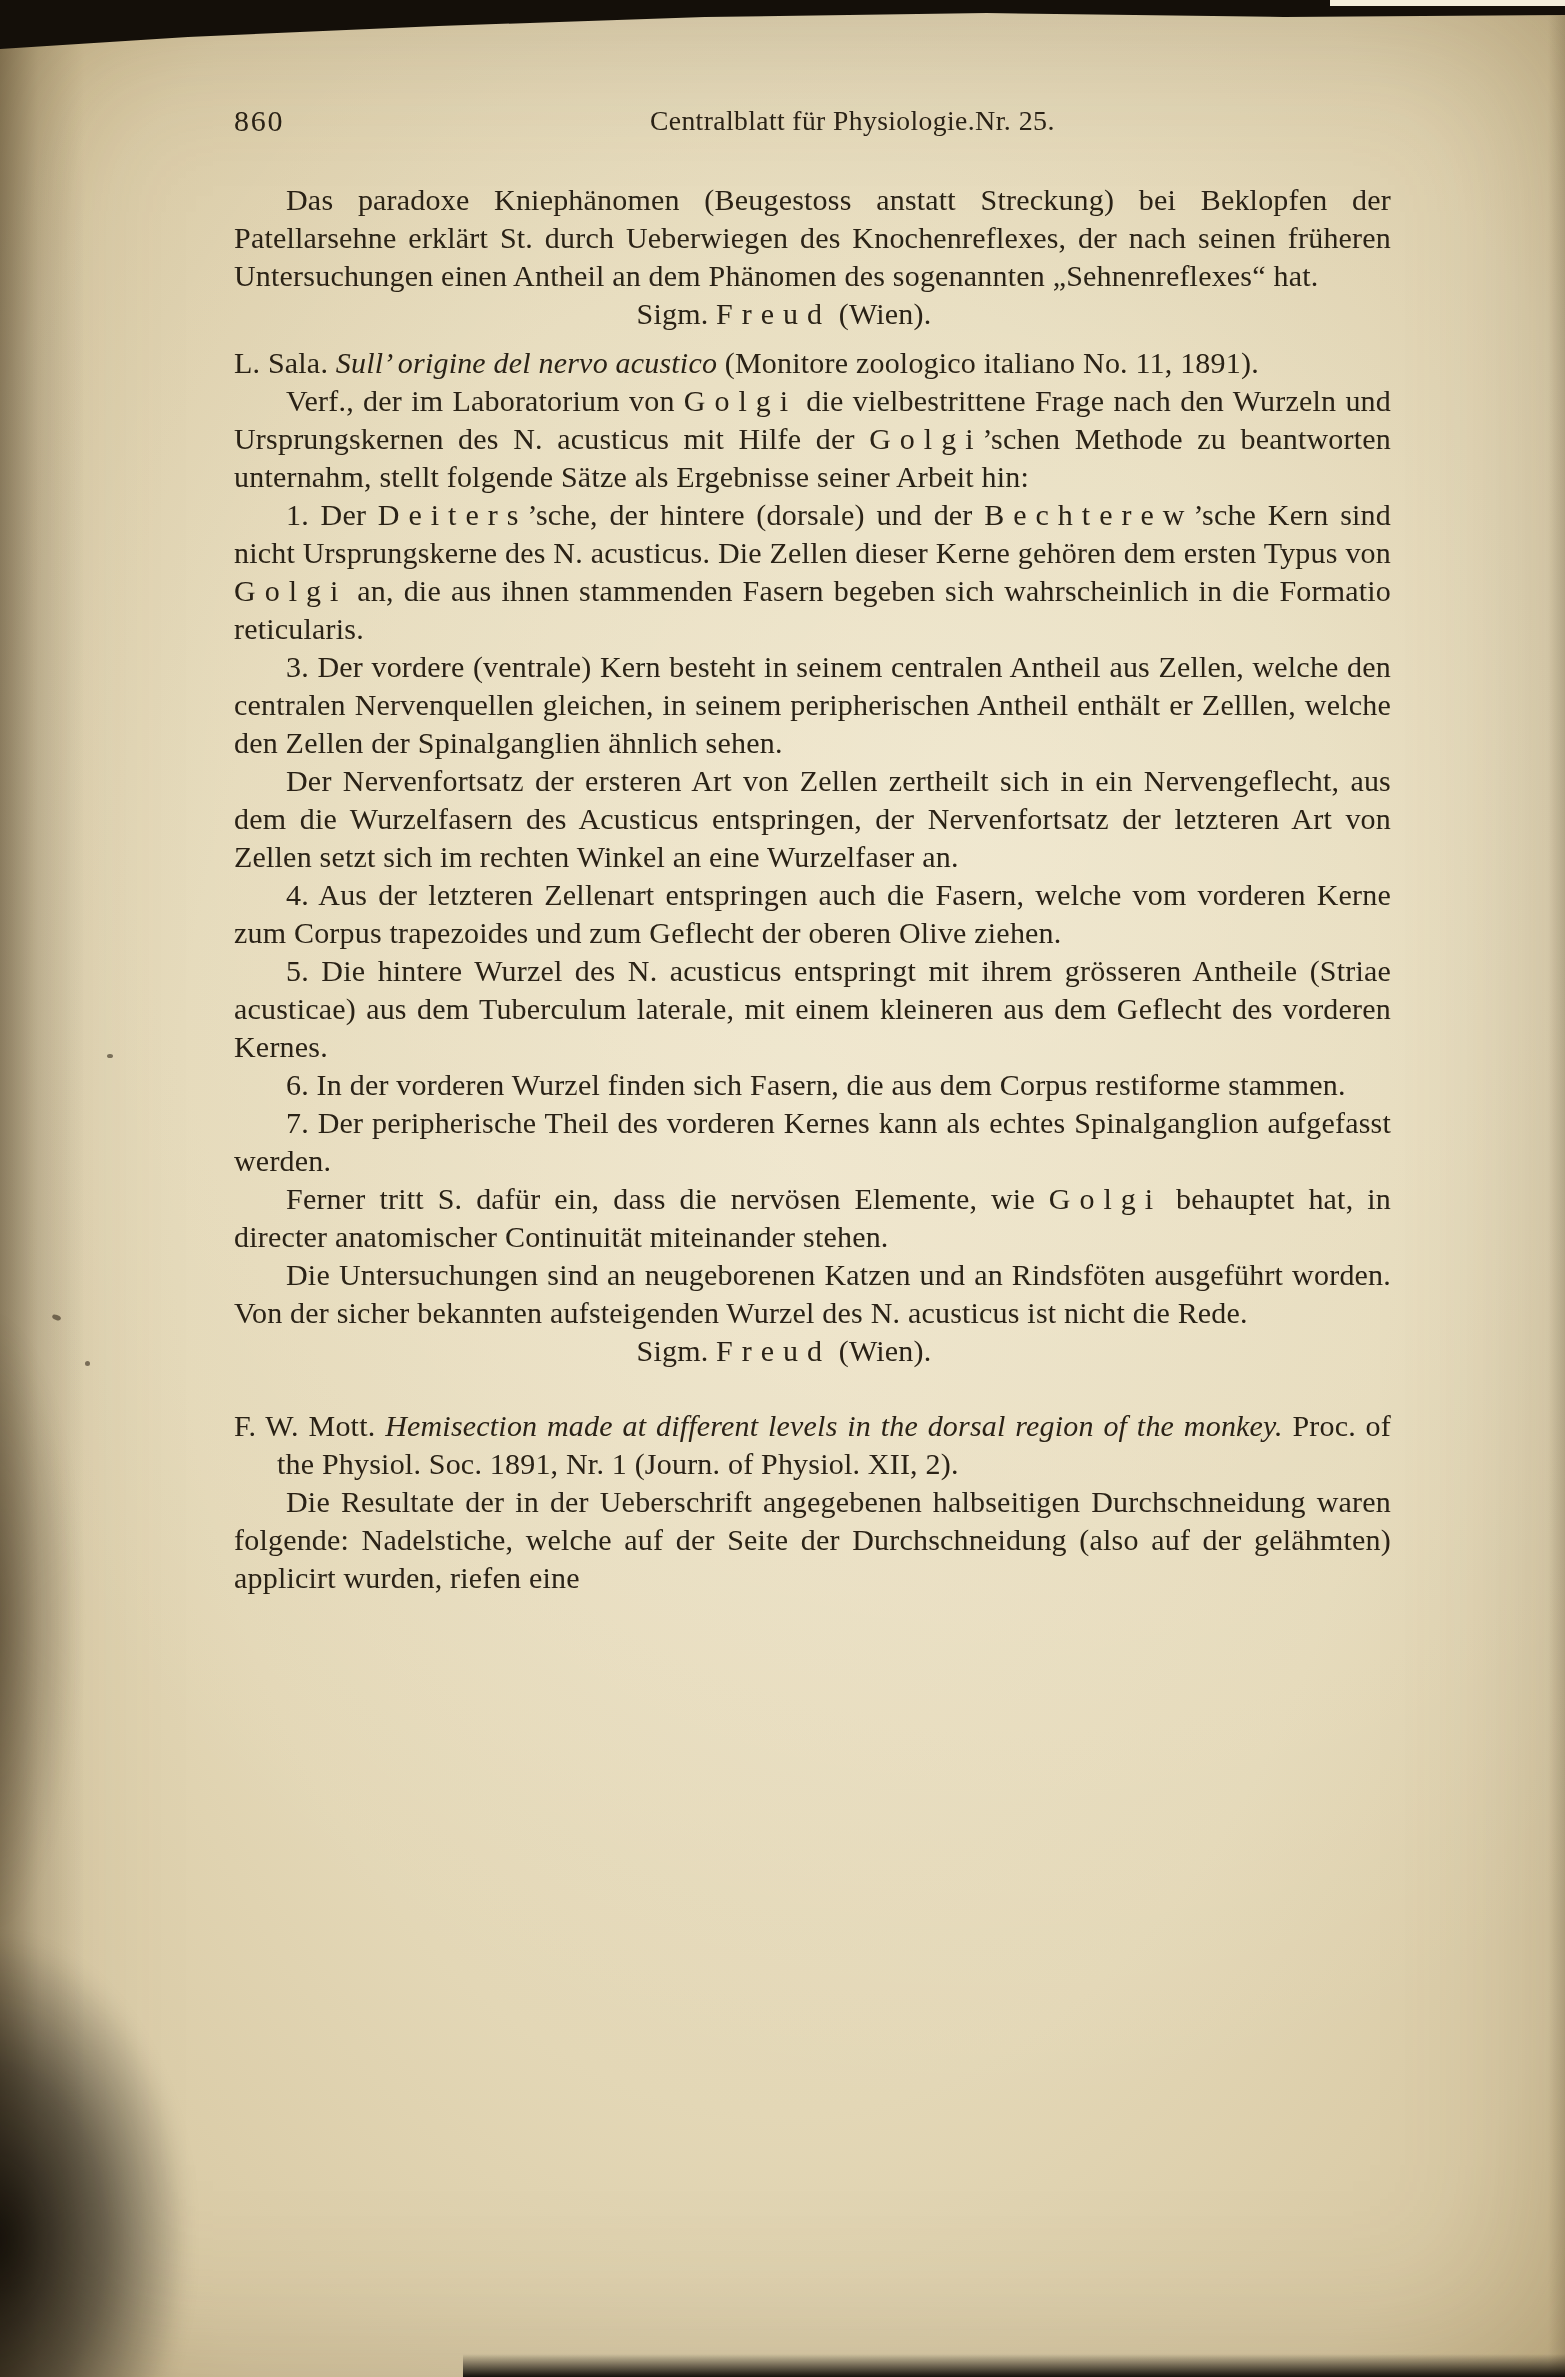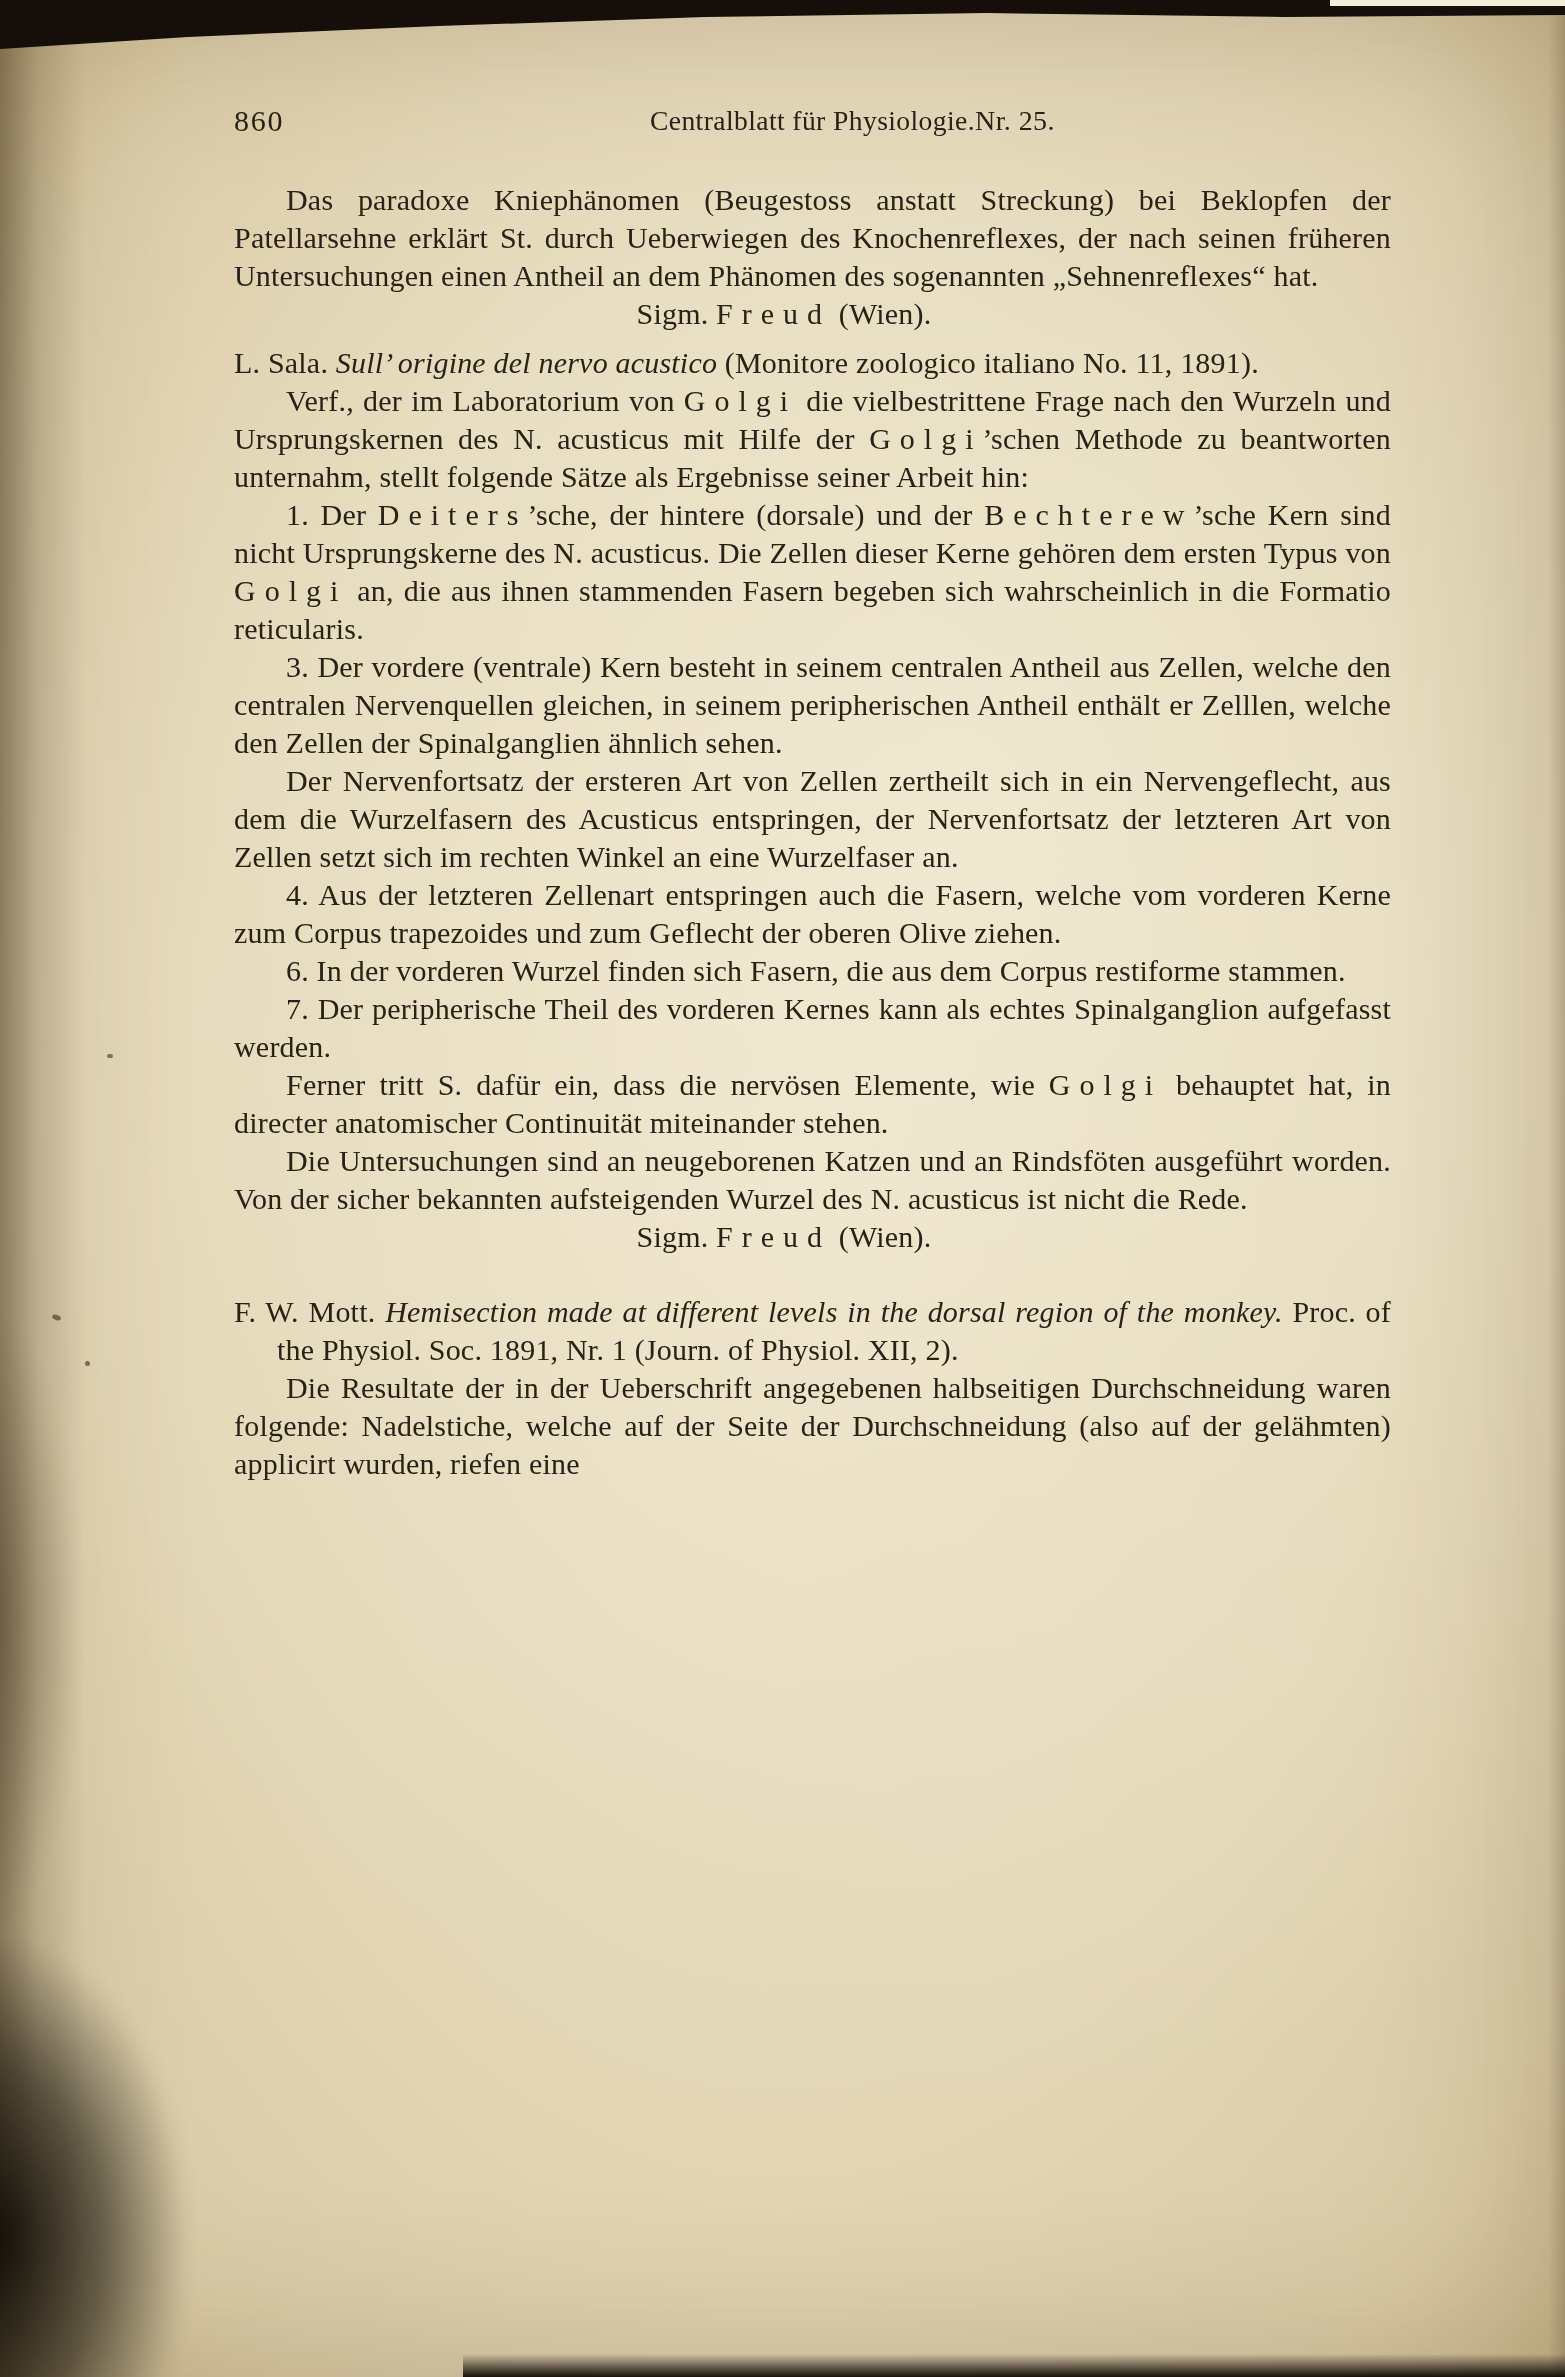--- a/index.html
+++ b/index.html
@@ -98,20 +98,21 @@
     </div>
     <div id="blocks">
         <p class="blk paragraph"><span>Das paradoxe Kniephänomen (Beugestoss anstatt Streckung) bei Beklopfen der Patellarsehne erklärt St. durch Ueberwiegen des Knochenreflexes, der nach seinen früheren Untersuchungen einen Antheil an dem Phänomen des sogenannten „Sehnenreflexes“ hat.</span></p>
         <p class="blk signature"><span>Sigm. </span><span class="spaced">Freud</span><span> (Wien).</span></p>
         <p class="blk entry"><span class="bold">L. Sala.</span><span> </span><span class="italic">Sull’ origine del nervo acustico</span><span>  (Monitore zoologico italiano No. 11, 1891).</span></p>
         <p class="blk paragraph"><span>Verf., der im Laboratorium von </span><span class="spaced">Golgi</span><span> die vielbestrittene Frage nach den Wurzeln und Ursprungskernen des N. acusticus mit Hilfe der </span><span class="spaced">Golgi</span><span>’schen Methode zu beantworten unternahm, stellt folgende Sätze als Ergebnisse seiner Arbeit hin:</span></p>
         <p class="blk paragraph"><span>1. Der </span><span class="spaced">Deiters</span><span>’sche, der hintere (dorsale) und der </span><span class="spaced">Bechterew</span><span>’sche Kern sind nicht Ursprungskerne des N. acusticus. Die Zellen dieser Kerne gehören dem ersten Typus von </span><span class="spaced">Golgi</span><span> an, die aus ihnen stammenden Fasern begeben sich wahrscheinlich in die Formatio reticularis.</span></p>
         <p class="blk paragraph"><span>3. Der vordere (ventrale) Kern besteht in seinem centralen Antheil aus Zellen, welche den centralen Nervenquellen gleichen, in seinem peripherischen Antheil enthält er Zelllen, welche den Zellen der Spinalganglien ähnlich sehen.</span></p>
         <p class="blk paragraph"><span>Der Nervenfortsatz der ersteren Art von Zellen zertheilt sich in ein Nervengeflecht, aus dem die Wurzelfasern des Acusticus entspringen, der Nervenfortsatz der letzteren Art von Zellen setzt sich im rechten Winkel an eine Wurzelfaser an.</span></p>
         <p class="blk paragraph"><span>4. Aus der letzteren Zellenart entspringen auch die Fasern, welche vom vorderen Kerne zum Corpus trapezoides und zum Geflecht der oberen Olive ziehen.</span></p>
+        <p class="blk paragraph"><span>5. Die hintere Wurzel des N. acusticus entspringt mit ihrem grösseren Antheile (Striae acusticae) aus dem Tuberculum laterale, mit einem kleineren aus dem Geflecht des vorderen Kernes.</span></p>
         <p class="blk paragraph"><span>6. In der vorderen Wurzel finden sich Fasern, die aus dem Corpus restiforme stammen.</span></p>
         <p class="blk paragraph"><span>7. Der peripherische Theil des vorderen Kernes kann als echtes Spinalganglion aufgefasst werden.</span></p>
         <p class="blk paragraph"><span>Ferner tritt S. dafür ein, dass die nervösen Elemente, wie </span><span class="spaced">Golgi</span><span> behauptet hat, in directer anatomischer Continuität miteinander stehen.</span></p>
         <p class="blk paragraph"><span>Die Untersuchungen sind an neugeborenen Katzen und an Rindsföten ausgeführt worden. Von der sicher bekannten aufsteigenden Wurzel des N. acusticus ist nicht die Rede.</span></p>
         <p class="blk signature"><span>Sigm. </span><span class="spaced">Freud</span><span> (Wien).</span></p>
         <p class="blk entry gap-large"><span class="bold">F. W. Mott.</span><span> </span><span class="italic">Hemisection made at different levels in the dorsal region of the monkey.</span><span> Proc. of the Physiol. Soc. 1891, Nr. 1 (Journ. of Physiol. XII, 2).</span></p>
         <p class="blk paragraph"><span>Die Resultate der in der Ueberschrift angegebenen halbseitigen Durchschneidung waren folgende: Nadelstiche, welche auf der Seite der Durchschneidung (also auf der gelähmten) applicirt wurden, riefen eine</span></p>
       </div>
   </div>
 

